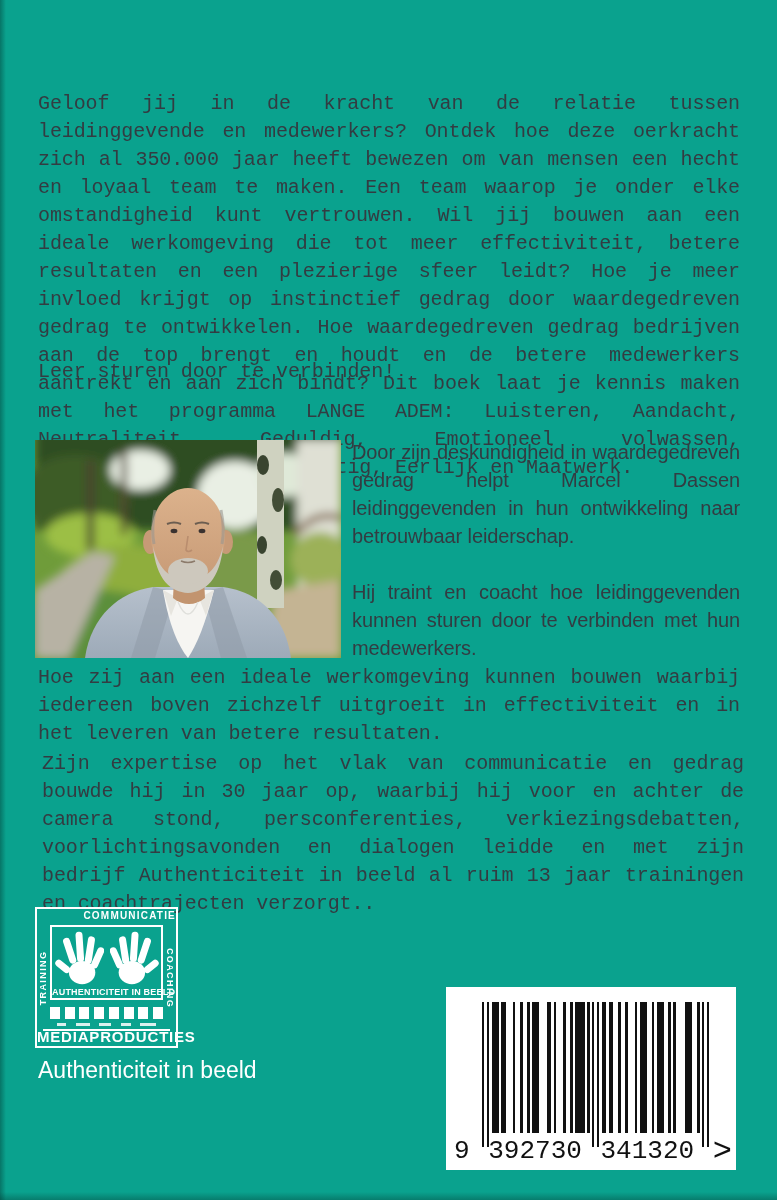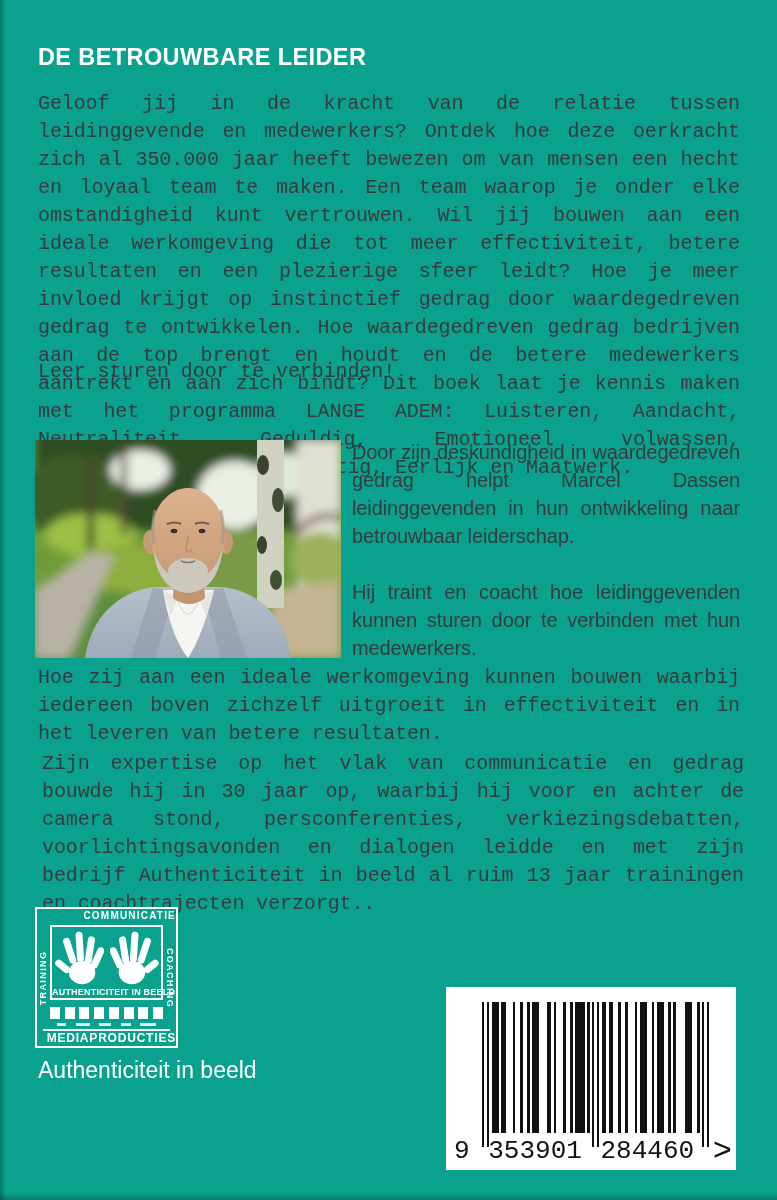--- a/index.html
+++ b/index.html
@@ -54,21 +54,21 @@
   .logo-center{position:absolute;bottom:1px;left:0;width:100%;text-align:center;
     font-size:9px;font-weight:bold;letter-spacing:.2px;white-space:nowrap;}
   .filmstrip{position:absolute;left:13px;right:13px;bottom:27px;height:13px;
     display:flex;justify-content:space-between;align-items:center;}
   .filmstrip span{width:10px;height:12px;background:#fff;display:block;}
   .tinyrow{position:absolute;left:20px;right:20px;bottom:19px;height:5px;
     display:flex;justify-content:space-between;align-items:center;}
   .tinyrow i{height:3px;background:#fff;opacity:.85;display:block;}
   .logo-hr{position:absolute;left:6px;right:6px;bottom:15px;height:2px;background:#fff;}
   .logo-bottom{position:absolute;bottom:1px;left:0;width:100%;text-align:right;
-    font-size:12px;font-weight:bold;letter-spacing:.8px;}
+    font-size:15px;font-weight:bold;letter-spacing:.8px;}
 
   
   .address{position:absolute;left:38px;top:1056px;color:#fff;font-size:23px;line-height:28px;}
 
   
   .barcode{
     position:absolute;left:446px;top:987px;width:290px;height:183px;
     background:#fff;box-sizing:border-box;
   }
   .bars{position:absolute;left:36px;top:15px;display:flex;align-items:flex-start;}
@@ -82,21 +82,20 @@
   }
   .bc-digits .arrow{font-size:32px;line-height:28px;}
 </style>
 </head>
 <body>
 
 <div class="cover">
   <div class="edge-left"></div>
   <div class="edge-bottom"></div>
 
-  <h1 class="title">DE BETROUWBARE LEIDER</h1>
 
   <p class="body-text just p-intro">Geloof jij in de kracht van de relatie tussen leidinggevende en medewerkers? Ontdek hoe deze oerkracht zich al 350.000 jaar heeft bewezen om van mensen een hecht en loyaal team te maken. Een team waarop je onder elke omstandigheid kunt vertrouwen. Wil jij bouwen aan een ideale werkomgeving die tot meer effectiviteit, betere resultaten en een plezierige sfeer leidt? Hoe je meer invloed krijgt op instinctief gedrag door waardegedreven gedrag te ontwikkelen. Hoe waardegedreven gedrag bedrijven aan de top brengt en houdt en de betere medewerkers aantrekt en aan zich bindt? Dit boek laat je kennis maken met het programma LANGE ADEM: Luisteren, Aandacht, Neutraliteit, Geduldig, Emotioneel volwassen, Authenticiteit, Daadkrachtig, Eerlijk en Maatwerk.</p>
 
   <p class="body-text p-tagline">Leer sturen door te verbinden!</p>
 
   <div class="photo">
     <svg width="306" height="218" viewBox="0 0 306 218">
       <defs>
         <filter id="blur1" x="-30%" y="-30%" width="160%" height="160%">
             <feGaussianBlur stdDeviation="5"></feGaussianBlur>
@@ -322,18 +321,18 @@
         <div class="module"></div>
         <div class="module"></div>
         <div class="module bar"></div>
         <div class="module"></div>
         <div class="module bar tall"></div>
         <div class="module tall"></div>
         <div class="module bar tall"></div>
       </div>
     <div class="bc-digits">
       <span>9</span>
-      <span>353901</span>
-      <span>284460</span>
+      <span>392730</span>
+      <span>341320</span>
       <span class="arrow">&gt;</span>
     </div>
   </div>
 </div>
 
 </body></html>

